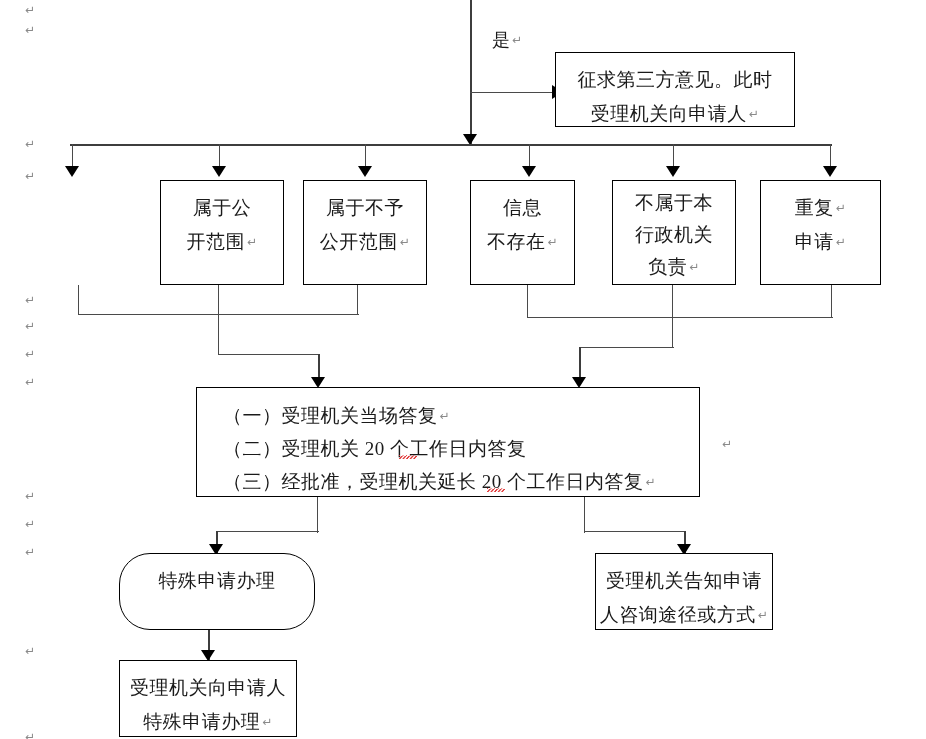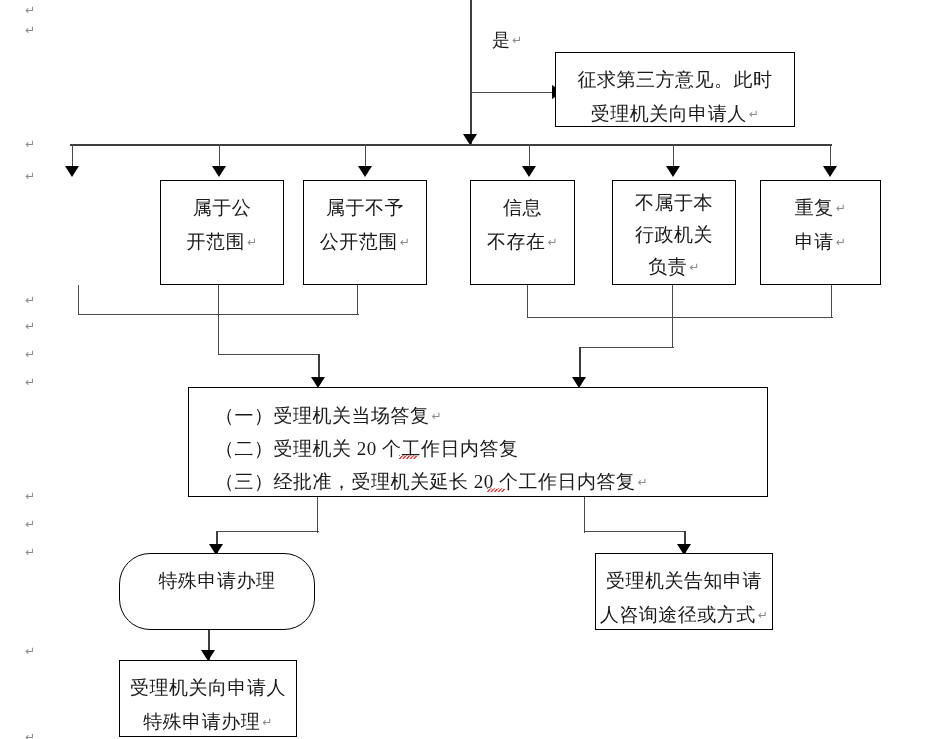--- a/index.html
+++ b/index.html
@@ -209,21 +209,21 @@
   <div class="arrow-down" style="left:311px; top:377px;"></div>
 
   <div class="vline thin" style="left:527px; top:285px; height:33px;"></div>
   <div class="vline thin" style="left:672px; top:285px; height:63px;"></div>
   <div class="vline thin" style="left:831px; top:285px; height:33px;"></div>
   <div class="hline thin" style="left:527px; top:317px; width:306px;"></div>
   <div class="hline thin" style="left:579px; top:347px; width:95px;"></div>
   <div class="vline" style="left:579px; top:347px; height:38px;"></div>
   <div class="arrow-down" style="left:572px; top:377px;"></div>
 
-  <div class="node left" style="left:188px; top:387px; width:580px; height:110px; font-size:19px;">
+  <div class="node left" style="left:196px; top:387px; width:504px; height:110px; font-size:19px;">
     <span class="ln"><span>（一）受理机关当场答复</span><span class="pilcrow inline">↵</span></span>
     <span class="ln">（二）受理机关 20 个工作日内答复</span>
     <span class="ln"><span>（三）经批准，受理机关延长 20 个工作日内答复</span><span class="pilcrow inline">↵</span></span>
   </div>
 
   <div class="squiggle" style="left:399px; top:455px; width:18px;"></div>
   <div class="squiggle" style="left:487px; top:488px; width:18px;"></div>
 
   <div class="vline thin" style="left:317px; top:497px; height:36px;"></div>
   <div class="hline thin" style="left:216px; top:531px; width:103px;"></div>

